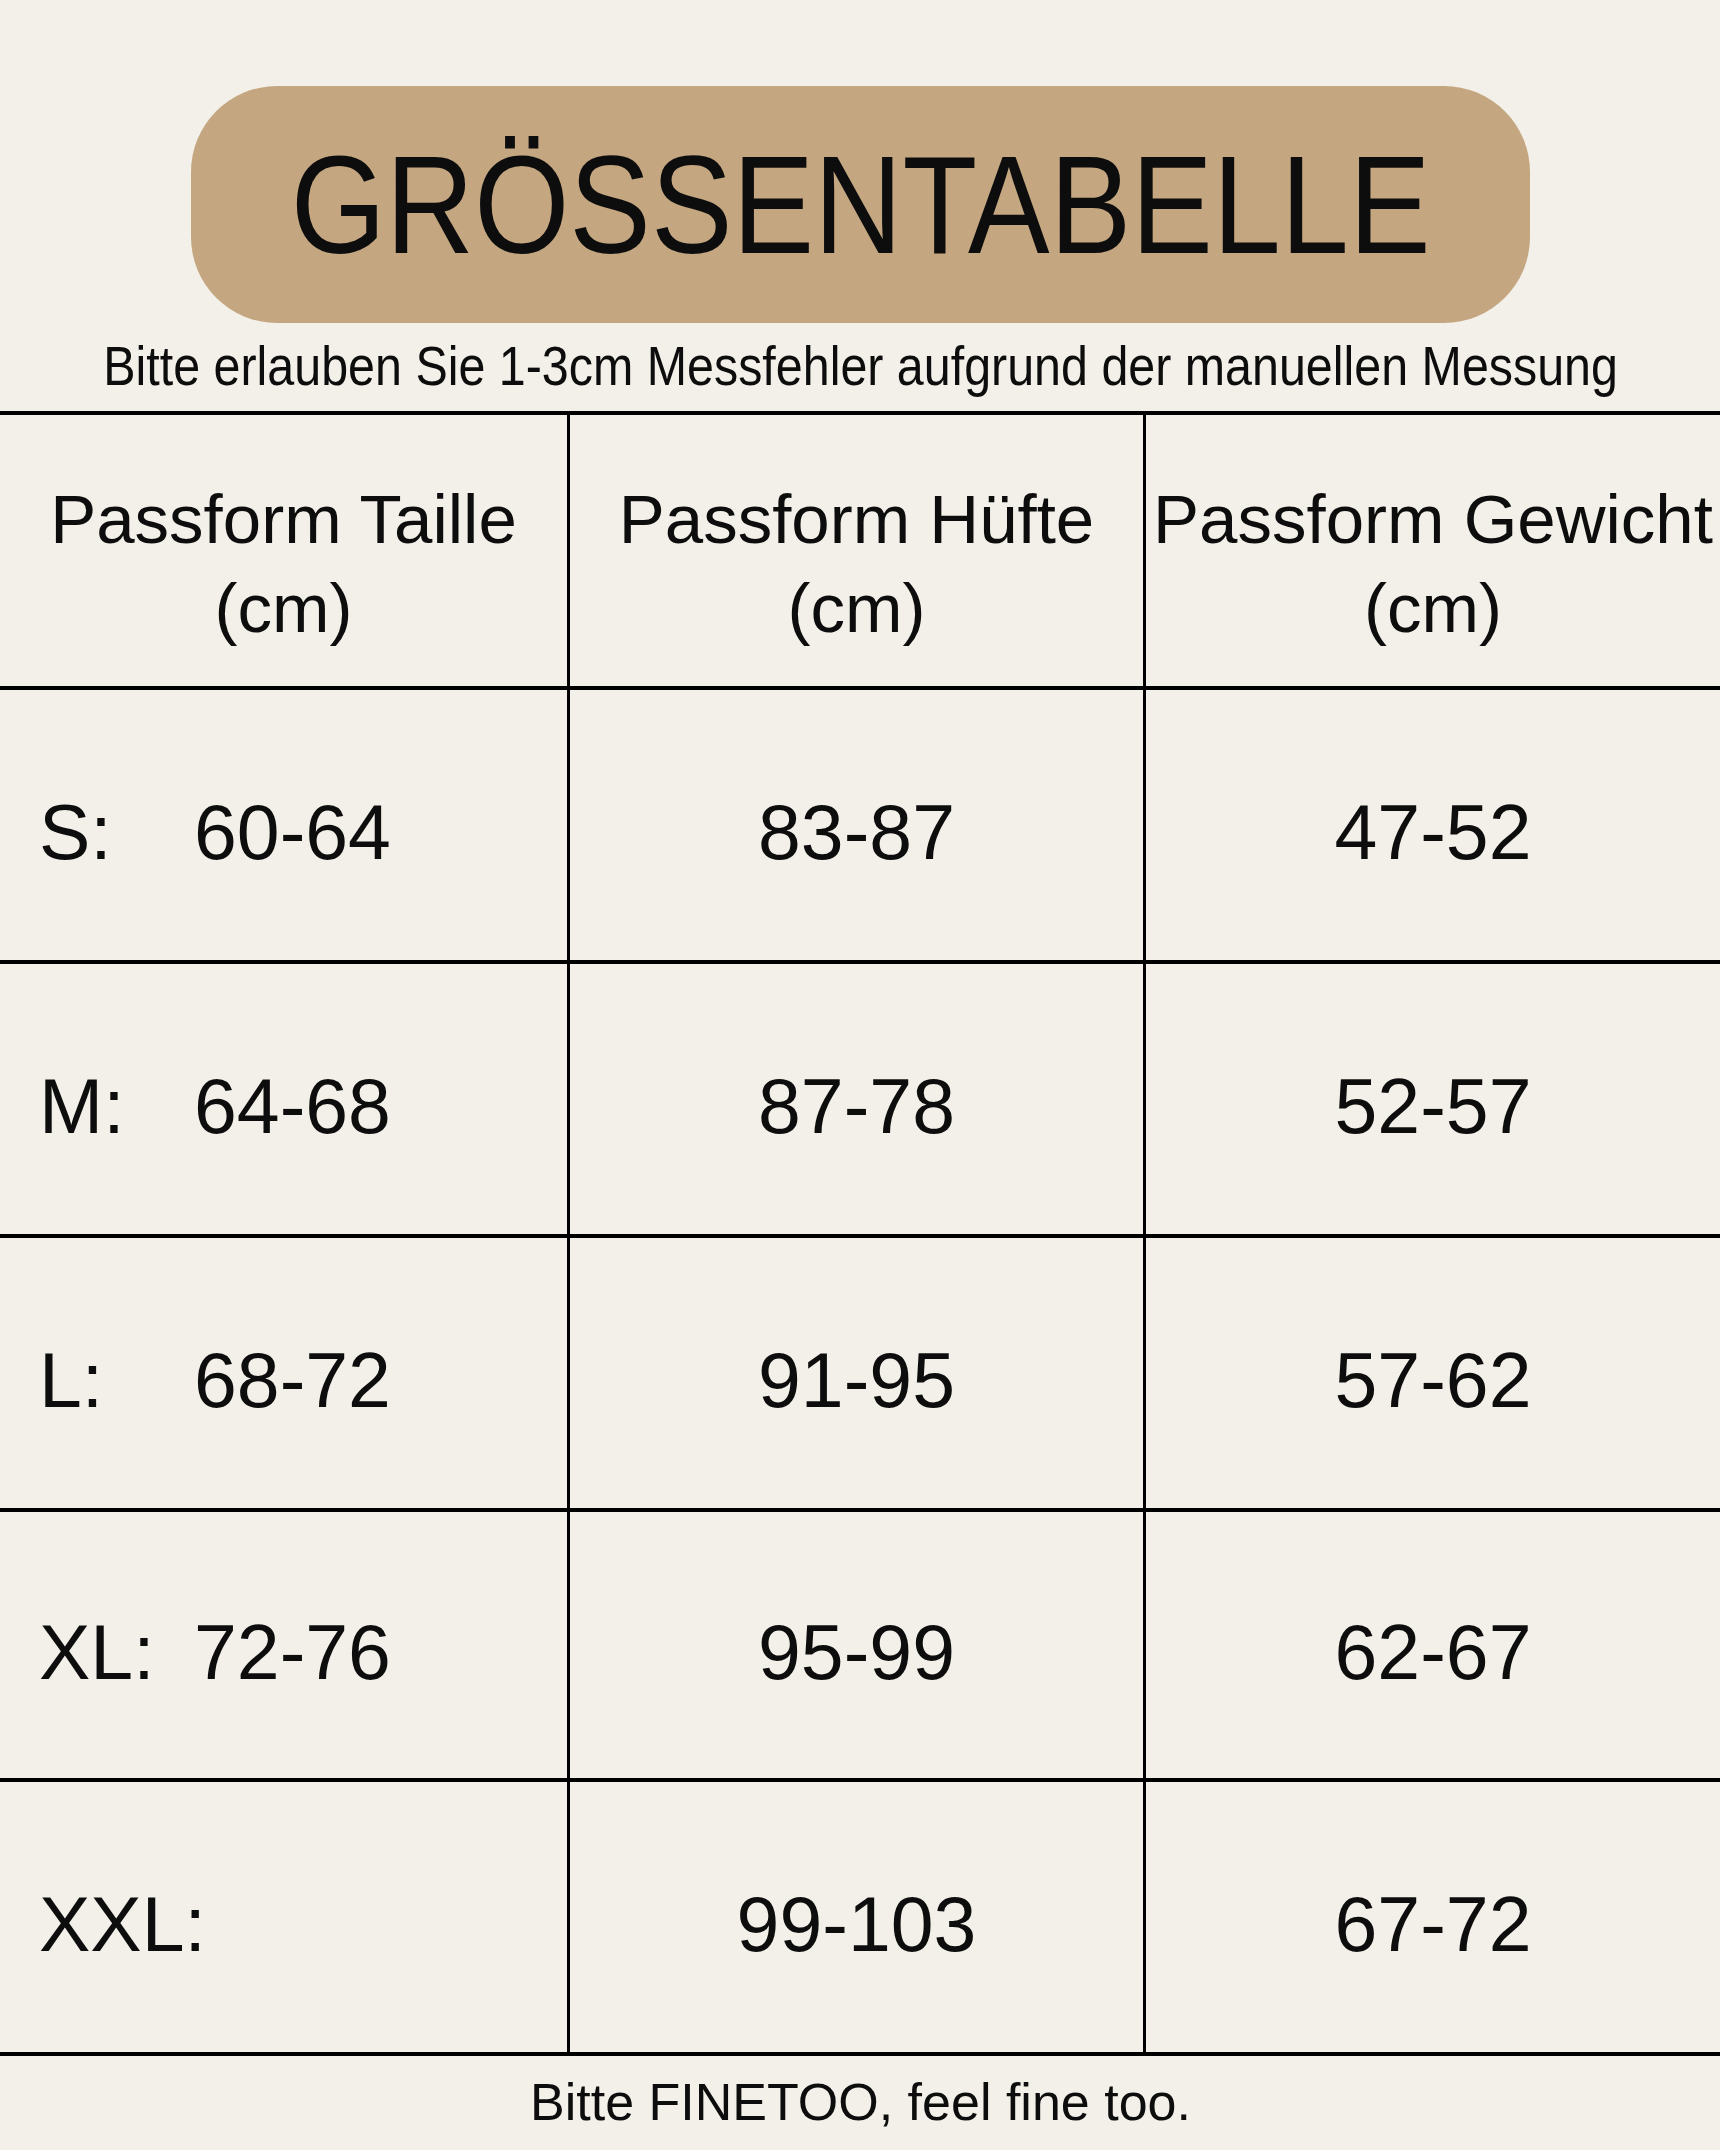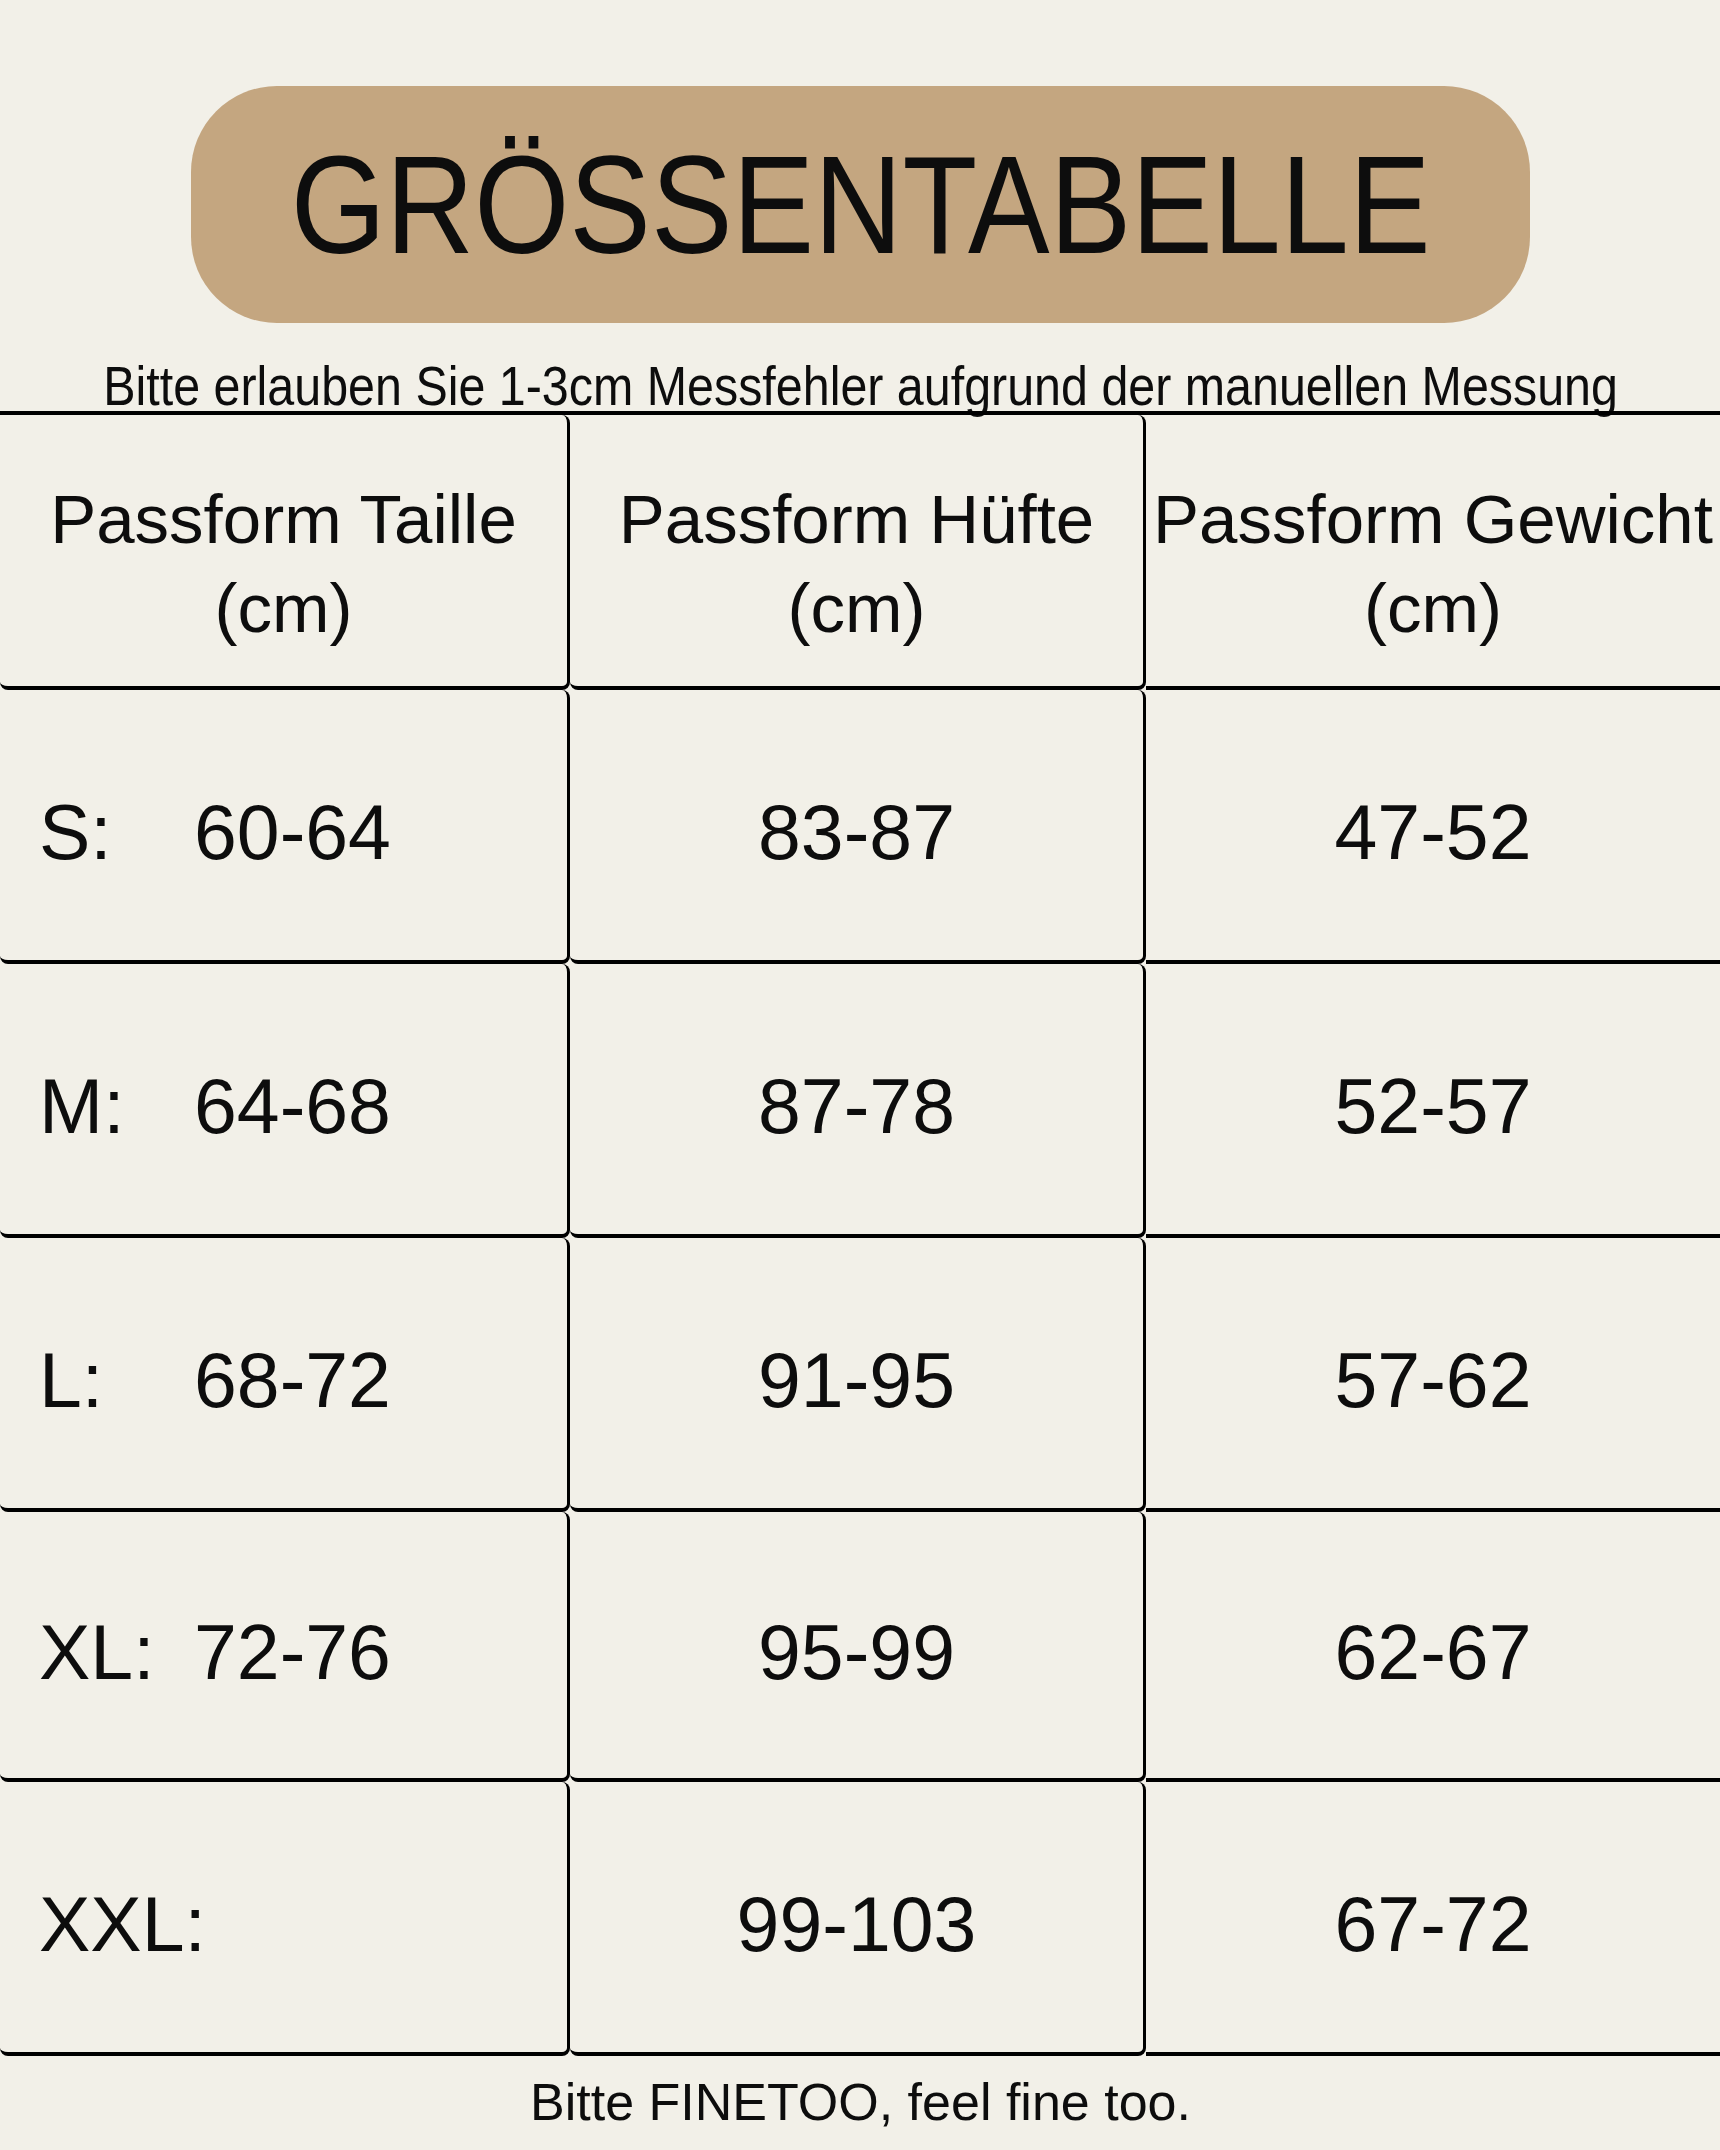--- a/index.html
+++ b/index.html
@@ -40,21 +40,20 @@
   }
 
   
   .subtitle {
     position: absolute;
     left: 0;
     top: 334px;
     width: 1721px;
     text-align: center;
     font-size: 55px;
-    margin-top: 20px;
   }
   .subtitle-inner {
     display: inline-block;
     white-space: nowrap;
     transform: scaleX(0.88);
     transform-origin: center;
   }
 
   
   .size-table {
@@ -71,21 +70,20 @@
     box-sizing: border-box;
     display: flex;
     align-items: center;
     justify-content: center;
     border-bottom: 4.3px solid #000;
     font-size: 77px;
     padding-top: 15.5px;
   }
   .cell.vline {
     border-right: 3.4px solid #000;
-    border-radius: 8px;
   }
   .header-cell {
     flex-direction: column;
     justify-content: center;
     font-size: 69px;
     line-height: 1.3;
     padding-top: 27.5px;
     text-align: center;
     white-space: nowrap;
   }

